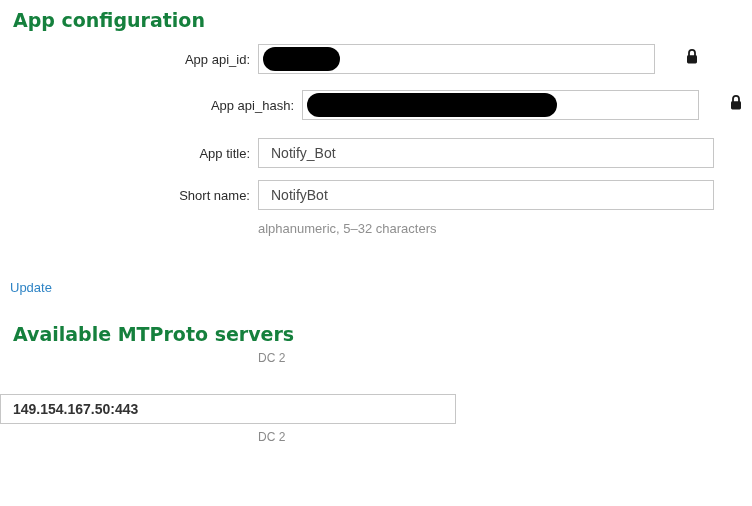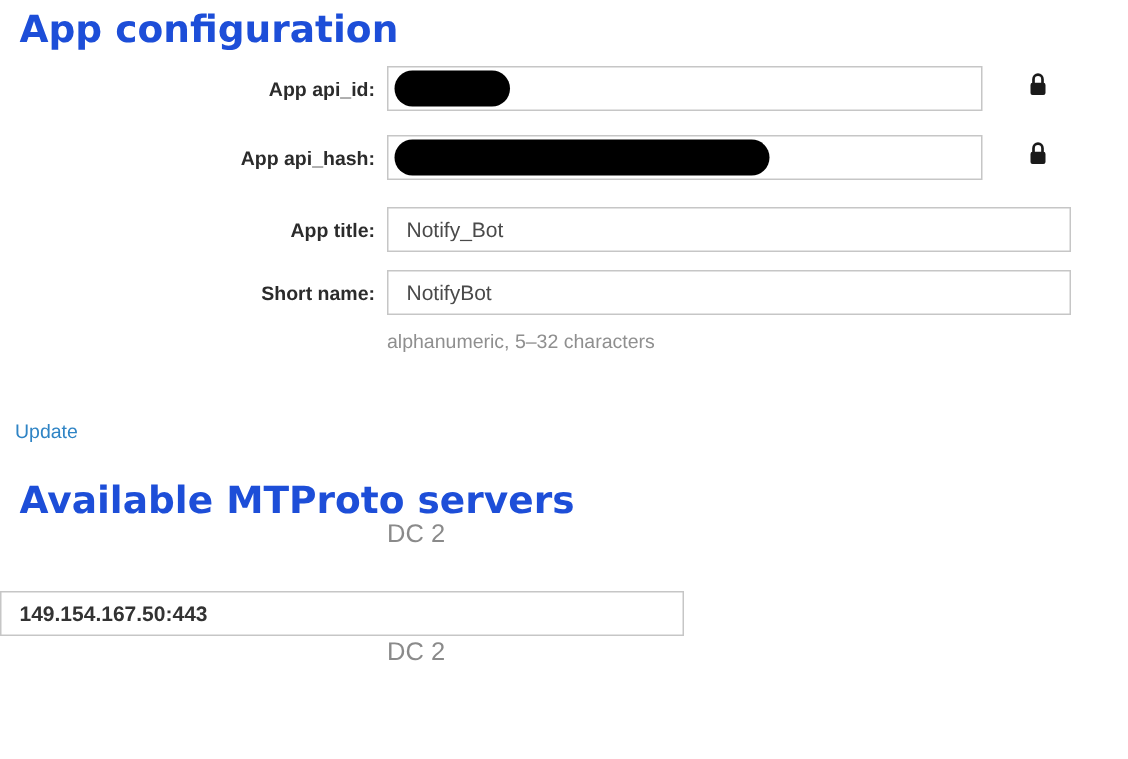--- a/index.html
+++ b/index.html
@@ -8,23 +8,23 @@
     height: 506px;
     overflow: hidden;
     background: #ffffff;
     font-family: "Liberation Sans", "DejaVu Sans", sans-serif;
     color: #222222;
   }
   .page { padding-top: 9px; }
 
   .section-heading {
     font-family: "DejaVu Sans", "Liberation Sans", sans-serif;
-    font-size: 25px;
+    font-size: 19px;
     font-weight: bold;
-    color: #1d4ed8;
+    color: #15803d;
     margin: 0 0 0 13px;
     line-height: 22px;
     letter-spacing: 0;
   }
   .heading-row {
     display: flex;
     align-items: baseline;
   }
   .app-config-heading { margin-bottom: 13px; }
   .apns-row { margin-top: 43px; }
@@ -36,32 +36,32 @@
     text-decoration: none;
     margin-left: 10px;
     cursor: pointer;
   }
 
   .form-row {
     display: flex;
     align-items: flex-start;
   }
   .row-api-id    { margin-bottom: 16px; }
-  .row-api-hash  { margin-bottom: 18px; }
+  .row-api-hash  { margin-bottom: 18px; margin-left: 44px; }
   .row-app-title { margin-bottom: 12px; }
   .row-test      { margin-top: 17px; }
   .row-prod      { margin-top: 28px; }
 
   .label-col {
     box-sizing: border-box;
     width: 258px;
     text-align: right;
     padding: 8px 8px 0 0;
     font-size: 13px;
-    font-weight: bold;
+    font-weight: normal;
     color: #2b2b2b;
     line-height: 15px;
     flex: none;
   }
   .label-col.mtproto-label { padding-right: 31px; }
 
   .input-box {
     box-sizing: border-box;
     height: 30px;
     border: 1px solid #c6c6c6;
@@ -108,21 +108,21 @@
 
   .hint-row { margin: 9px 0 0 258px; }
   .hint-text {
     font-size: 13px;
     color: #8f8f8f;
     line-height: 16px;
   }
 
   .note-row { margin: 3px 0 0 258px; }
   .note-text {
-    font-size: 17px;
+    font-size: 12px;
     color: #8a8a8a;
     line-height: 16px;
   }
 </style>
 </head>
 <body>
 
 <div class="page">
 
   <h1 class="section-heading app-config-heading">App configuration</h1>

